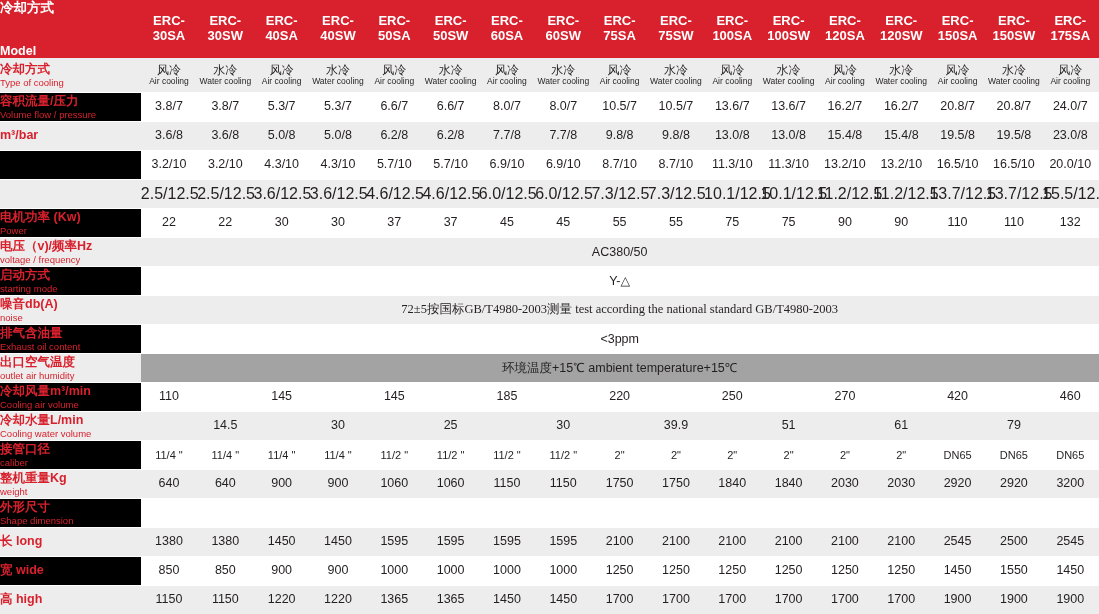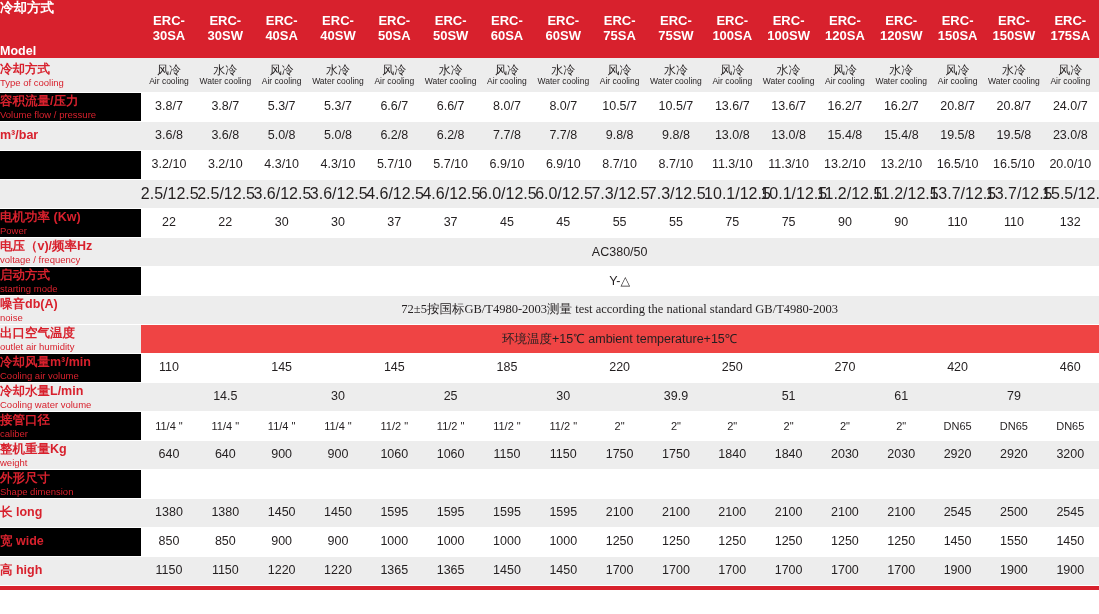--- a/index.html
+++ b/index.html
@@ -428,27 +428,34 @@
     </tr>
 
     <tr class="shade mid">
       <td class="lab">
         <span class="cn">噪音db(A)</span>
         <span class="en">noise</span>
       </td>
       <td class="span-all serif" colspan="17" style="background:#ededed">72±5按国标GB/T4980-2003测量   test according the national standard GB/T4980-2003</td>
     </tr>
 
+    <tr class="plain mid">
+      <td class="lab">
+        <span class="cn">排气含油量</span>
+        <span class="en">Exhaust oil content</span>
+      </td>
+      <td class="span-all" colspan="17" style="background:#ffffff">&lt;3ppm</td>
+    </tr>
 
     <tr class="shade mid">
       <td class="lab">
         <span class="cn">出口空气温度</span>
         <span class="en">outlet air humidity</span>
       </td>
-      <td class="span-all" colspan="17" style="background:#ef4444">环境温度+15℃   ambient temperature+15℃</td>
+      <td class="span-all" colspan="17" style="background:#a3a3a3">环境温度+15℃   ambient temperature+15℃</td>
     </tr>
 
     <tr class="plain mid">
       <td class="lab">
         <span class="cn">冷却风量m³/min</span>
         <span class="en">Cooling air volume</span>
       </td>
       <td class="val">110</td>
       <td class="val"></td>
       <td class="val">145</td>

